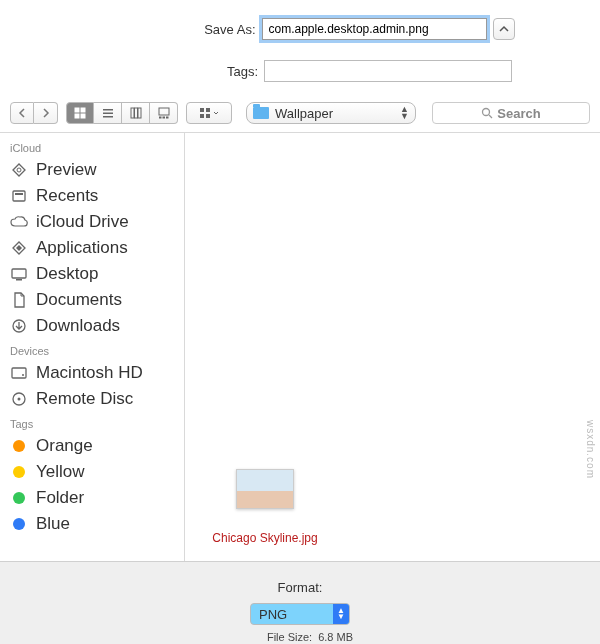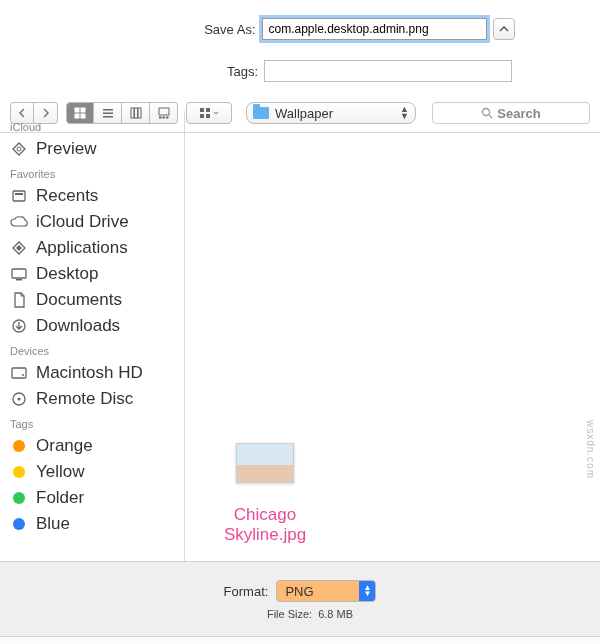--- a/index.html
+++ b/index.html
@@ -168,33 +168,33 @@
   text-align:center;
   cursor:pointer;
 }
 .thumb {
   width: 58px; height: 40px;
   margin: 6px auto 22px auto;
   background: linear-gradient(#d8e8f3 55%, #e8c8b0 55%);
   border:1px solid #ccc;
   box-shadow: 0 1px 3px rgba(0,0,0,0.2);
 }
-.file-label { font-size: 17px; color:#ec4899; }
+.file-label { font-size: 12px; color:#b91c1c; }
 .format-panel {
   background: #efefef;
   border-top: 1px solid #d0d0d0;
   padding: 18px 0 16px 0;
   display:flex; flex-direction:column; align-items:center; gap:6px;
 }
-.format-row { display:flex; align-items:center; gap:8px; }
+.format-row { display:flex; align-items:center; gap:8px;flex-direction:column; }
 .format-select {
   width: 100px; height:22px;
   border:1px solid #bbb;
   border-radius:4px;
-  background:#fdba74;
+  background:#7dd3fc;
   display:flex; align-items:center;
   padding: 0 0 0 8px;
   cursor:pointer;
   font-size:13px;
 }
 .blue-caps {
   width:16px;
   background:#2f7bf6;
   border-radius:0 3px 3px 0;
   margin-left:auto;
@@ -329,21 +329,20 @@
     <div class="sb-item">
       <span class="sb-icon">
         <svg width="16" height="16">
             <path d="M2 8 L8 2 L14 8 L8 14 Z" fill="none" stroke="#666" stroke-width="1.3"></path>
             <circle cx="8" cy="8" r="2" fill="none" stroke="#666"></circle>
           </svg>
       </span>
       <span>Preview</span>
     </div>
 
-    <div class="sb-section-header">Favorites</div>
     <div class="sb-item">
       <span class="sb-icon">
           <svg width="16" height="14">
             <rect x="2" y="2" width="12" height="10" rx="1" fill="none" stroke="#666" stroke-width="1.3"></rect>
             <rect x="4" y="4" width="8" height="2" fill="#666"></rect>
           </svg>
         </span>
       <span>Recents</span>
     </div>
     <div class="sb-item">

